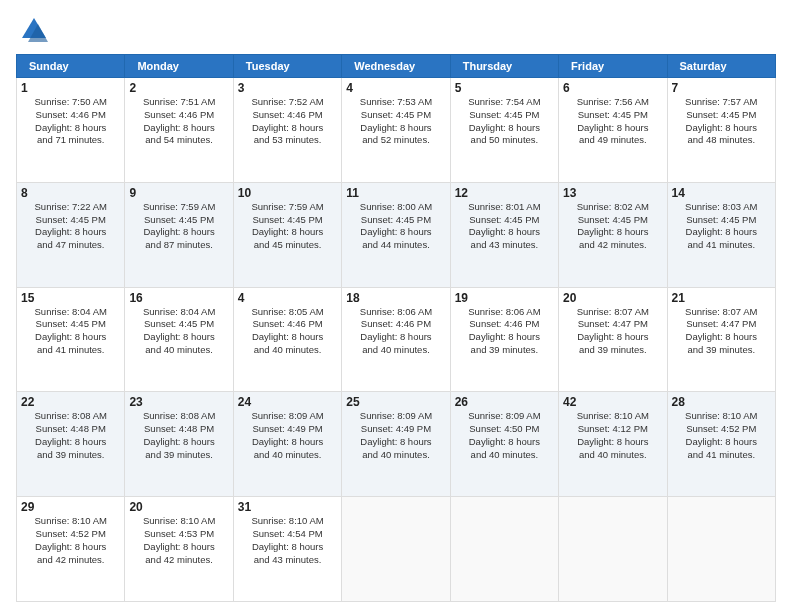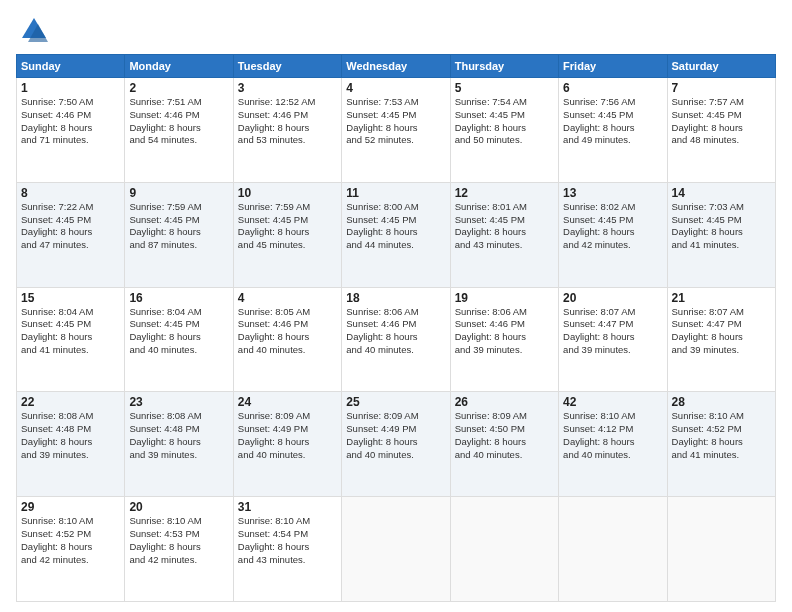--- a/index.html
+++ b/index.html
@@ -63,21 +63,21 @@
     }
     .calendar {
       flex: 1;
       border-collapse: collapse;
       width: 100%;
       font-size: 9.5px;
     }
     .calendar thead tr th {
       background: #2a74c2;
       color: #fff;
-      padding: 5px 4px;
+      padding: 5px 12px;
       font-size: 11px;
       font-weight: bold;
       text-align: left;
       border: 1px solid #2068b0;
     }
     .calendar tbody tr td {
       border: 1px solid #ddd;
       vertical-align: top;
       padding: 3px 4px;
       width: calc(100%/7);
@@ -89,20 +89,21 @@
     }
     .day-num {
       font-size: 12px;
       font-weight: bold;
       color: #222;
       margin-bottom: 1px;
     }
     .day-detail {
       color: #333;
       line-height: 1.35;
+      text-align: center;
     }
     .empty-cell {
       background: #f9f9f9 !important;
     }
   </style>
 </head>
 <body>
 
 <div class="page">
   <div class="header">
@@ -150,21 +151,21 @@
             <div class="day-detail">
               <div>Sunrise: 7:51 AM</div>
               <div>Sunset: 4:46 PM</div>
               <div>Daylight: 8 hours</div>
               <div>and 54 minutes.</div>
             </div>
           </td>
           <td>
             <div class="day-num">3</div>
             <div class="day-detail">
-              <div>Sunrise: 12:52 AM</div>
+              <div>Sunrise: 7:52 AM</div>
               <div>Sunset: 4:46 PM</div>
               <div>Daylight: 8 hours</div>
               <div>and 53 minutes.</div>
             </div>
           </td>
           <td>
             <div class="day-num">4</div>
             <div class="day-detail">
               <div>Sunrise: 7:53 AM</div>
               <div>Sunset: 4:45 PM</div>
@@ -251,21 +252,21 @@
             <div class="day-detail">
               <div>Sunrise: 8:02 AM</div>
               <div>Sunset: 4:45 PM</div>
               <div>Daylight: 8 hours</div>
               <div>and 42 minutes.</div>
             </div>
           </td>
           <td>
             <div class="day-num">14</div>
             <div class="day-detail">
-              <div>Sunrise: 7:03 AM</div>
+              <div>Sunrise: 8:03 AM</div>
               <div>Sunset: 4:45 PM</div>
               <div>Daylight: 8 hours</div>
               <div>and 41 minutes.</div>
             </div>
           </td>
         </tr>
         <tr>
           <td>
             <div class="day-num">15</div>
             <div class="day-detail">

